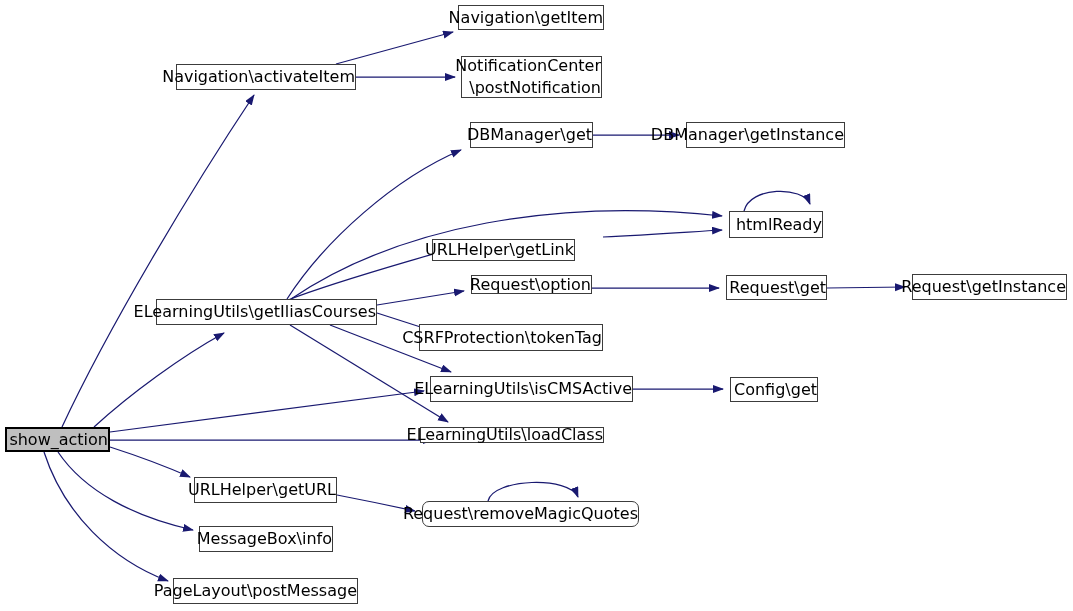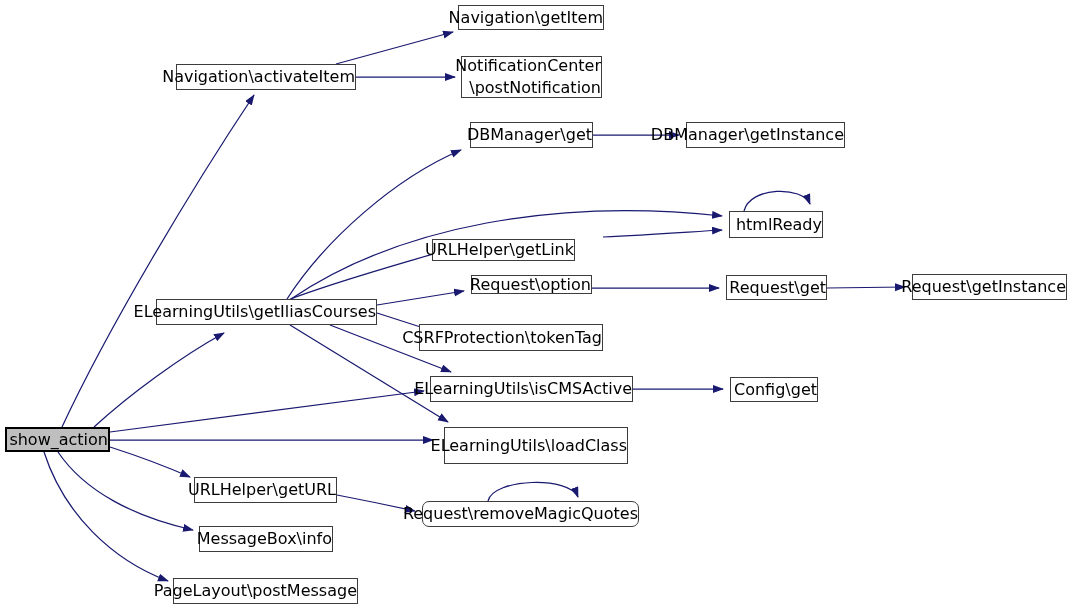--- a/index.html
+++ b/index.html
@@ -132,21 +132,21 @@
       </div>
       <div class="node" style="left: 156px; top: 299px; width: 221px; height: 26px;">
         <span>ELearningUtils\getIliasCourses</span>
       </div>
       <div class="node" style="left: 430px; top: 376px; width: 203px; height: 26px;">
         <span>ELearningUtils\isCMSActive</span>
       </div>
       <div class="node" style="left: 730px; top: 377px; width: 88px; height: 25px;">
         <span>Config\get</span>
       </div>
-      <div class="node" style="left: 444px; top: 427px; width: 184px; height: 37px; padding-left: 20px;">
+      <div class="node" style="left: 420px; top: 427px; width: 184px; height: 16px; padding-left: 20px;">
         <span>ELearningUtils\loadClass</span>
       </div>
       <div class="node" style="left: 194px; top: 477px; width: 143px; height: 26px;">
         <span>URLHelper\getURL</span>
       </div>
       <div class="node" style="left: 422px; top: 501px; width: 217px; height: 26px; border-radius: 7px;">
         <span>Request\removeMagicQuotes</span>
       </div>
       <div class="node" style="left: 199px; top: 526px; width: 134px; height: 26px; padding-left: 28px;">
         <span>MessageBox\info</span>

